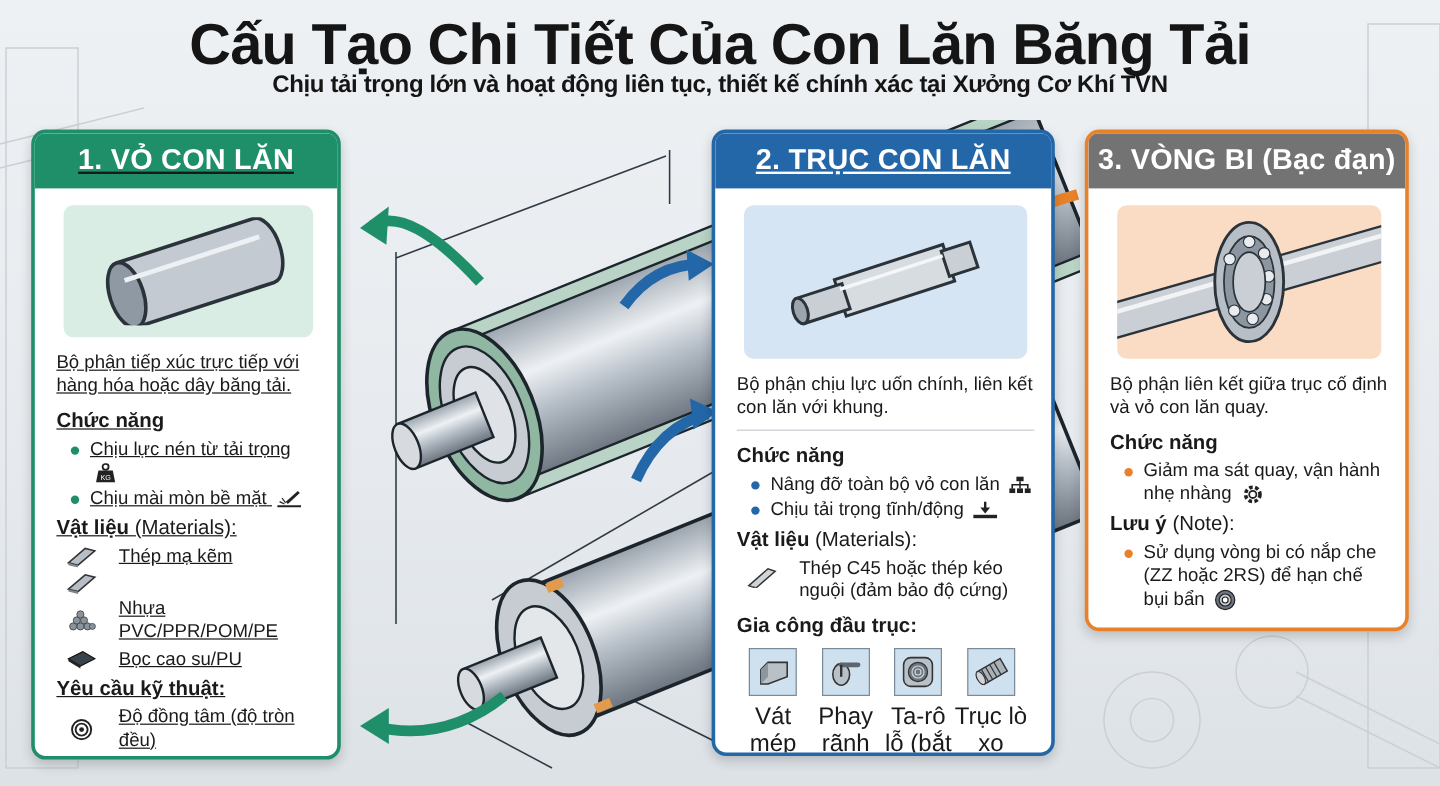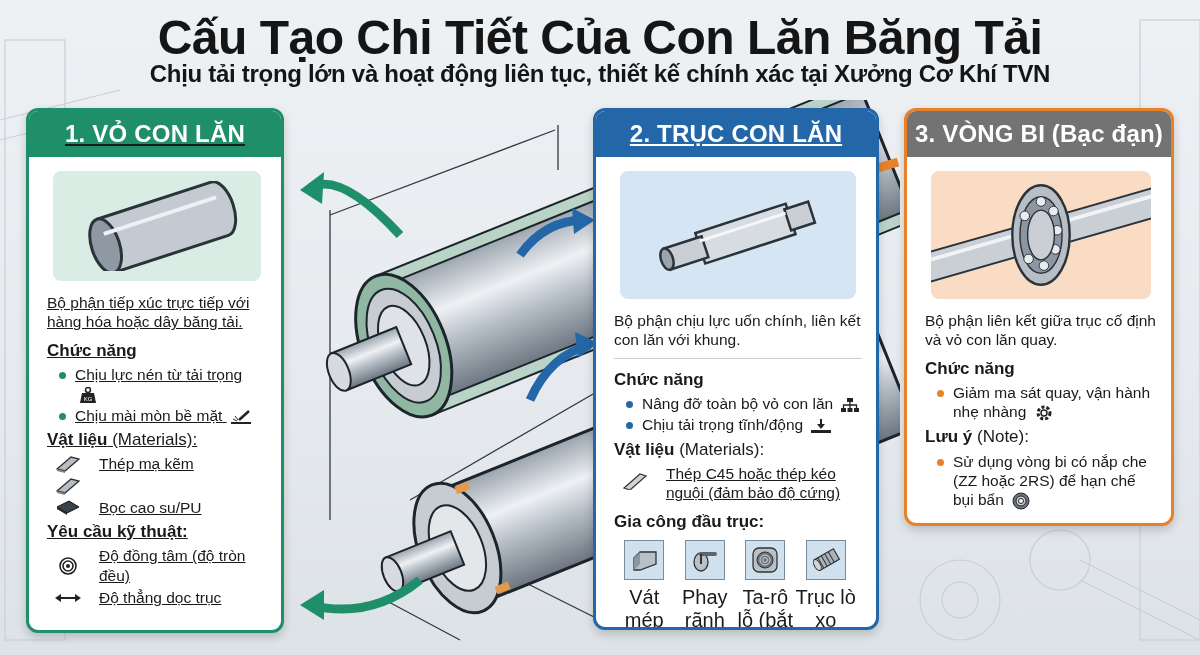--- a/index.html
+++ b/index.html
@@ -11,21 +11,21 @@
       color: #1a1a1a;
     }
     .bg-lines { position: absolute; inset: 0; pointer-events: none; }
     .title {
       position: absolute; left: 0; right: 0; top: 10px;
       text-align: center; font-size: 48px; font-weight: bold; letter-spacing: -0.5px;
       color: #151515;
     }
     .subtitle {
       position: absolute; left: 0; right: 0; top: 60px;
-      text-align: center; font-size: 24px; font-weight: bold; letter-spacing: -0.3px;
+      text-align: center; font-size: 20px; font-weight: bold; letter-spacing: -0.3px;
       color: #151515;
     }
     .card {
       position: absolute; background: #fff; border-radius: 12px;
       border: 3px solid; overflow: hidden;
       box-shadow: 0 4px 10px rgba(0,0,0,0.18);
     }
     .card-head {
       height: 46px; display: flex; align-items: center; justify-content: center;
       color: #fff; font-weight: bold; font-size: 24px; letter-spacing: 0.2px;
@@ -174,20 +174,34 @@
       <span>Thép mạ kẽm</span>
     </div>
     <div class="mat">
       <svg class="mi" viewBox="0 0 26 18">
           <path d="M2 14 L16 2 L24 4 L10 16 Z" fill="#b7bec6" stroke="#333" stroke-width="1.3"></path>
           <path d="M2 14 L10 16 L10 18 L2 16 Z" fill="#7b858f"></path>
         </svg>
     </div>
     <div class="mat">
       <svg class="mi" viewBox="0 0 26 18">
+          <g fill="#8a939c" stroke="#333" stroke-width="0.6">
+            <circle cx="6" cy="14" r="3"></circle>
+            <circle cx="12" cy="14" r="3"></circle>
+            <circle cx="18" cy="14" r="3"></circle>
+            <circle cx="9" cy="9" r="3"></circle>
+            <circle cx="15" cy="9" r="3"></circle>
+            <circle cx="12" cy="4" r="3"></circle>
+            <circle cx="22" cy="14" r="2.5"></circle>
+          </g>
+        </svg>
+      <span>Nhựa PVC/PPR/POM/PE</span>
+    </div>
+    <div class="mat">
+      <svg class="mi" viewBox="0 0 26 18">
           <path d="M2 9 L14 3 L24 9 L12 15 Z" fill="#3b434a" stroke="#111" stroke-width="1"></path>
           <path d="M2 9 L12 15 L12 17 L2 11 Z" fill="#1f252a"></path>
         </svg>
       <span>Bọc cao su/PU</span>
     </div>
     <div class="h">Yêu cầu kỹ thuật:</div>
     <div class="mat">
       <svg class="mi" viewBox="0 0 26 18">
           <circle cx="13" cy="9" r="8" fill="none" stroke="#222" stroke-width="1.6"></circle>
           <circle cx="13" cy="9" r="5" fill="none" stroke="#222" stroke-width="1.6"></circle>
@@ -242,21 +256,21 @@
             <line x1="10" y1="0" x2="10" y2="7" stroke="#222" stroke-width="2"></line>
             <polygon points="6,5 14,5 10,10" fill="#222"></polygon>
             <rect x="0" y="11" width="20" height="3" fill="#222"></rect>
           </svg>
       </li>
     </ul>
     <div class="h">
       <span>Vật liệu</span>
       <span class="light">(Materials):</span>
     </div>
-    <div class="mat" style="align-items:flex-start;text-decoration:underline;">
+    <div class="mat" style="align-items:flex-start;">
       <svg class="mi" viewBox="0 0 26 18" style="margin-top:8px;">
           <path d="M2 16 L18 2 L24 4 L8 18 Z" fill="#cfd4d9" stroke="#333" stroke-width="1.2"></path>
           <path d="M2 16 L8 18 L8 17 Z" fill="#777"></path>
         </svg>
       <span>Thép C45 hoặc thép kéo nguội (đảm bảo độ cứng)</span>
     </div>
     <div class="h" style="margin-top:8px;">Gia công đầu trục:</div>
     <div class="proc">
       <div class="proc-item">
         <div class="proc-box">

